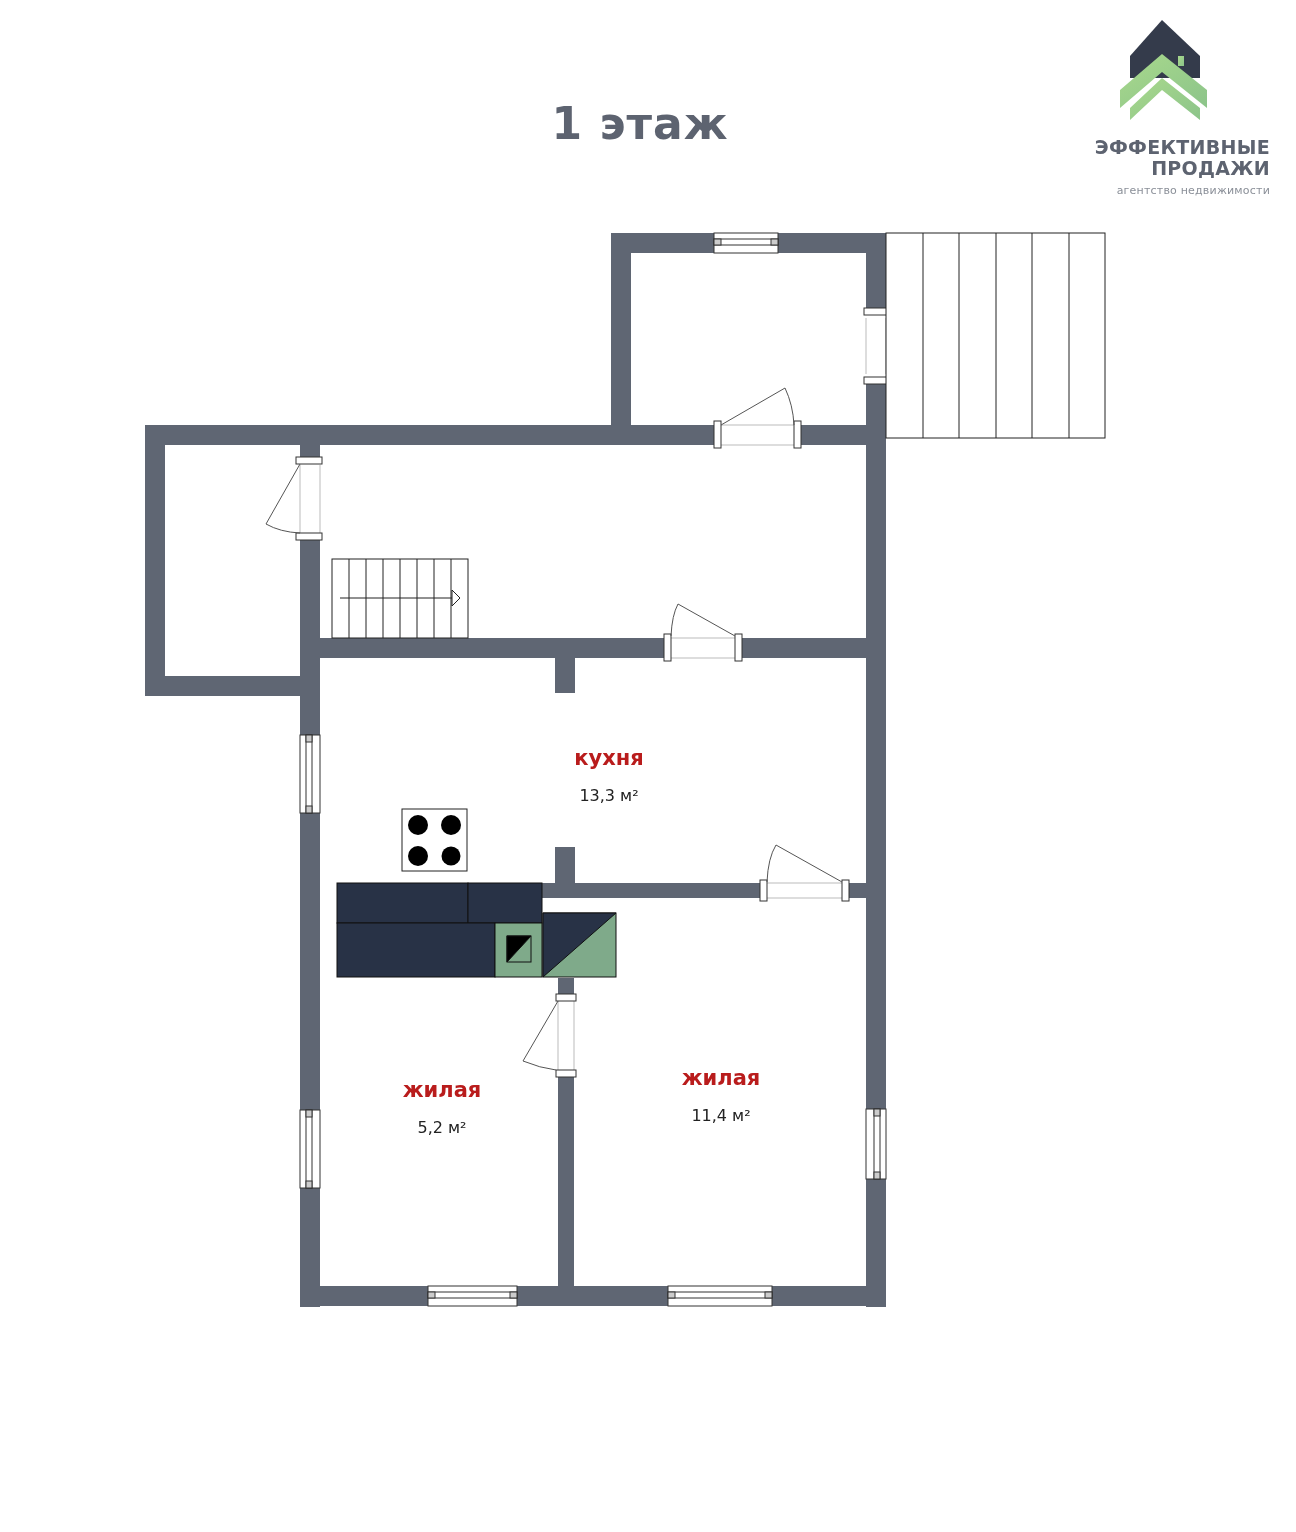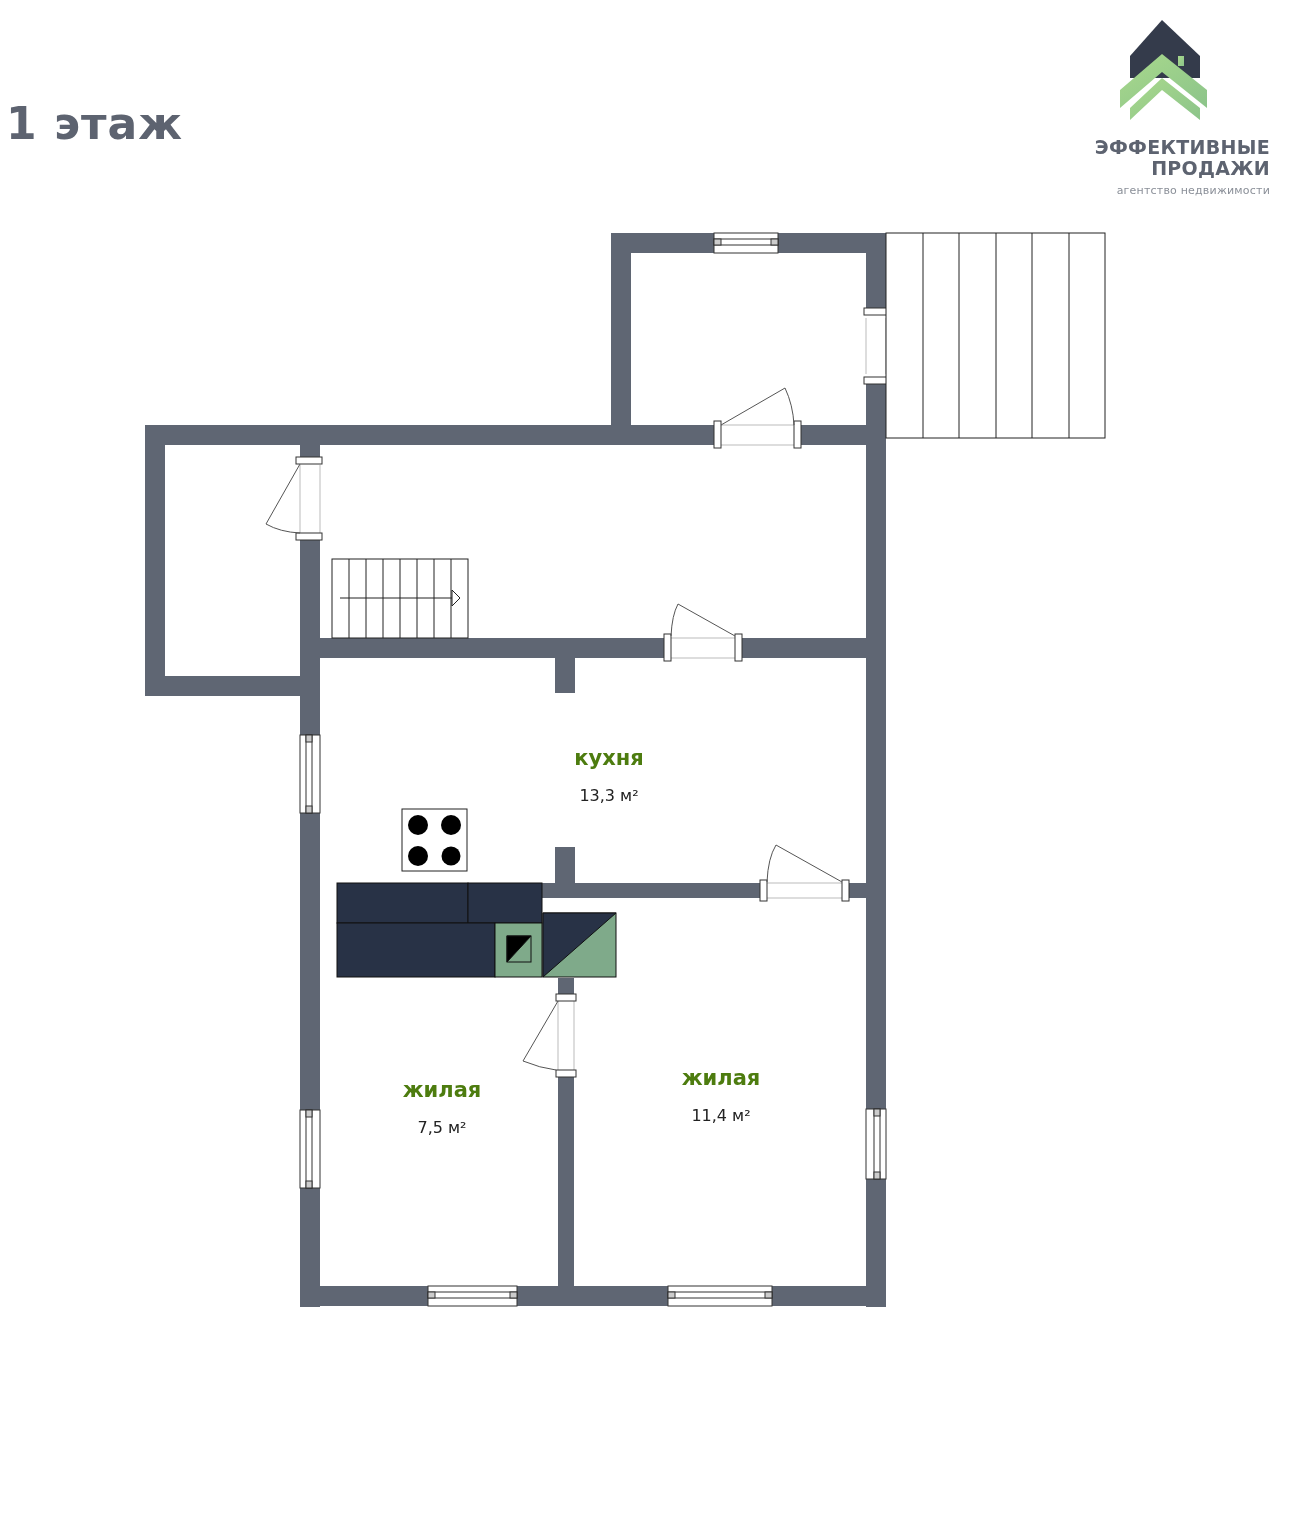--- a/index.html
+++ b/index.html
@@ -1,24 +1,24 @@
 <!DOCTYPE html>
 <html><head>
 <meta charset="utf-8">
 <style>
   html, body { margin:0; padding:0; background:#ffffff; }
   body { width:1296px; height:1532px; position:relative; overflow:hidden; font-family:"DejaVu Sans", sans-serif; }
-  .title { position:absolute; left:0; width:1268px; top:98px; text-align:left; padding-right:0; font-family:"DejaVu Sans", sans-serif; font-weight:900; font-size:44px; color:#5d6370; letter-spacing:1px; }
+  .title { position:absolute; left:0; width:1268px; top:98px; text-align:center; padding-right:0; font-family:"DejaVu Sans", sans-serif; font-weight:900; font-size:44px; color:#5d6370; letter-spacing:1px; }
   .title span { position:relative; left:6px; }
   .logo { position:absolute; left:1060px; top:16px; width:210px; }
   .logo-name { position:absolute; left:1060px; width:210px; top:137px; text-align:right; font-family:"DejaVu Sans", sans-serif; font-weight:bold; font-size:19px; line-height:21px; color:#5d6370; letter-spacing:0.3px; }
   .logo-sub { position:absolute; left:1060px; width:210px; top:184px; text-align:right; font-family:"DejaVu Sans", sans-serif; font-size:11px; color:#8a8f98; letter-spacing:0.2px; }
   svg.plan { position:absolute; left:0; top:0; }
   .room-label { position:absolute; text-align:center; width:200px; }
-  .room-name { font-family:"DejaVu Sans", sans-serif; font-weight:bold; font-size:21px; color:#4d7c0f; display:block; }
+  .room-name { font-family:"DejaVu Sans", sans-serif; font-weight:bold; font-size:21px; color:#b91c1c; display:block; }
   .room-area { font-family:"DejaVu Sans", sans-serif; font-size:16px; color:#222; display:block; margin-top:16px; }
 </style>
 </head>
 <body>
 
 <div class="title"><span>1 этаж</span></div>
 
 <svg class="logo" width="210" height="110" viewBox="0 0 210 110">
   <defs>
     <linearGradient id="lg1" x1="0" y1="0" x2="1" y2="1">
@@ -202,18 +202,18 @@
     <polygon points="543,913 616,913 543,977" fill="#283246"></polygon>
   </g>
 </svg>
 
 <div class="room-label" style="left:509px; top:746px;">
   <span class="room-name">кухня</span>
   <span class="room-area">13,3 м²</span>
 </div>
 <div class="room-label" style="left:342px; top:1078px;">
   <span class="room-name">жилая</span>
-  <span class="room-area">7,5 м²</span>
+  <span class="room-area">5,2 м²</span>
 </div>
 <div class="room-label" style="left:621px; top:1066px;">
   <span class="room-name">жилая</span>
   <span class="room-area">11,4 м²</span>
 </div>
 
 </body></html>

